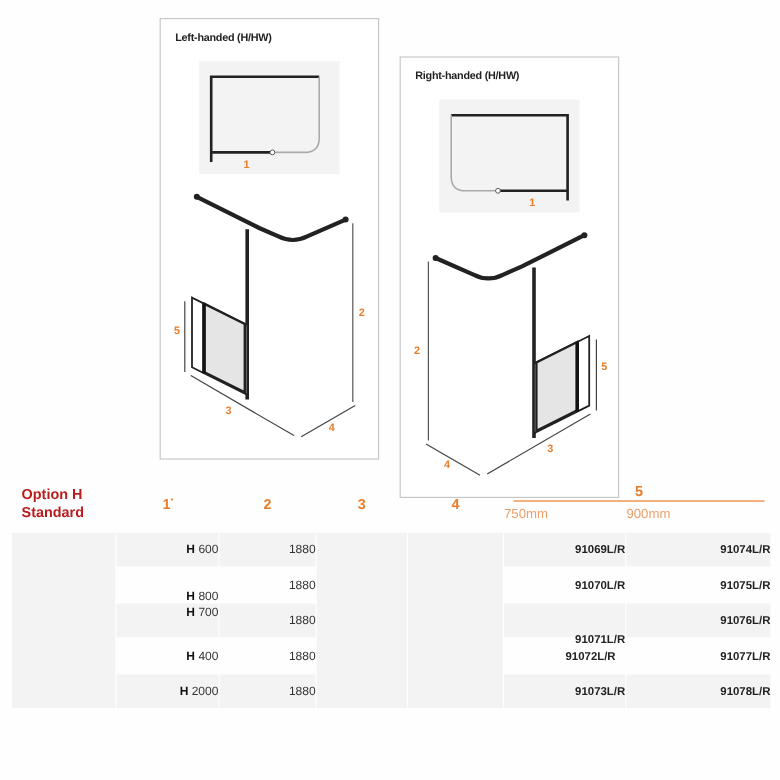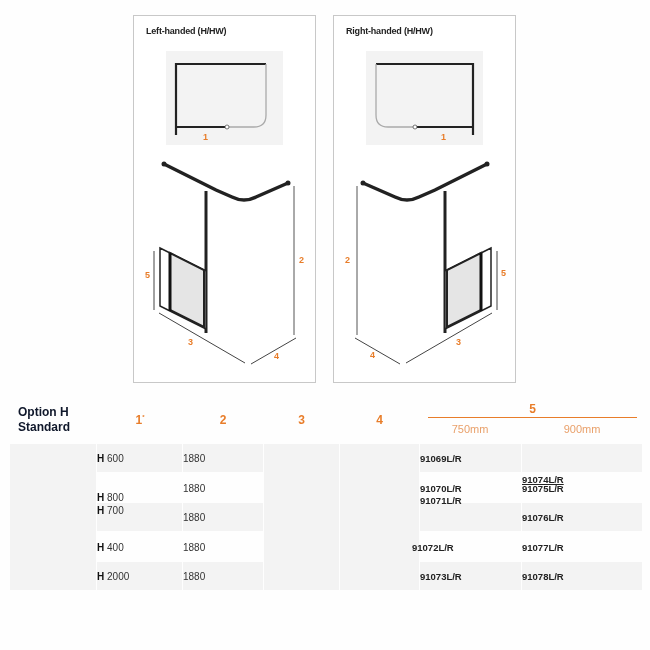--- a/index.html
+++ b/index.html
@@ -1,30 +1,30 @@
 <!DOCTYPE html>
 <html><head>
 <meta charset="utf-8">
 <style>
   * { box-sizing: border-box; margin: 0; padding: 0; }
   body { width: 650px; height: 650px; background: #fefefe; font-family: "Liberation Sans", sans-serif; position: relative; overflow: hidden; }
   .panel { position: absolute; top: 15px; width: 183px; height: 368px; border: 1px solid #c8c8c8; background: #fff; }
   .panel-left { left: 133px; padding-left: 16px; }
-  .panel-right { left: 333px; }
+  .panel-right { left: 333px; margin-top: 32px; }
   .panel-title { position: absolute; left: 12px; top: 10px; font-size: 9px; font-weight: bold; color: #222; letter-spacing: -0.2px; }
   .plan { position: absolute; left: 32px; top: 35px; width: 117px; height: 94px; background: #f3f3f3; }
   .plan svg, .iso svg { position: absolute; left: 0; top: 0; }
   .iso { position: absolute; left: 0; top: 135px; width: 183px; height: 232px; }
   .dimlabel { position: absolute; color: #e87d2a; font-size: 9px; font-weight: bold; }
   .table-head .hcell { position: absolute; color: #e87d2a; font-weight: bold; font-size: 12px; text-align: center; }
-  .opt-label { position: absolute; left: 18px; top: 405px; color: #0f172a; font-weight: bold; font-size: 12px; line-height: 15px; }
+  .opt-label { position: absolute; left: 18px; top: 405px; color: #b91c1c; font-weight: bold; font-size: 12px; line-height: 15px; }
   .sub5-rule { position: absolute; left: 428px; top: 417px; width: 209px; height: 1px; background: #e87d2a; }
-  .subhead { position: absolute; top: 423px; color: #e9a06a; font-size: 11px; text-align: center; }
+  .subhead { position: absolute; top: 423px; color: #e9a06a; font-size: 11px; text-align: left; }
   .cell { position: absolute; background: #f3f3f3; }
-  .txt { position: absolute; font-size: 10px; color: #333; text-align: left; }
+  .txt { position: absolute; font-size: 10px; color: #333; text-align: right; }
   .code { font-weight: bold; color: #222; font-size: 9.5px; }
   .hb { font-weight: bold; color: #111; }
 </style>
 </head>
 <body>
 
 <div class="panel panel-left">
   <div class="panel-title">Left-handed (H/HW)</div>
   <div class="plan">
     <svg width="117" height="94" viewBox="0 0 117 94">
@@ -127,34 +127,34 @@
 
   <div class="cell" style="left:97px;top:562px;width:85px;height:28px;"></div>
   <div class="cell" style="left:183px;top:562px;width:80px;height:28px;"></div>
   <div class="cell" style="left:420px;top:562px;width:101px;height:28px;"></div>
   <div class="cell" style="left:522px;top:562px;width:120px;height:28px;"></div>
 
   <div>
     <div class="txt" style="left:97px;top:453px;width:85px;"><span class="hb">H</span> <span>600</span></div>
     <div class="txt" style="left:183px;top:453px;width:80px;">1880</div>
     <div class="txt code" style="left:420px;top:453px;width:101px;">91069L/R</div>
-    <div class="txt code" style="left:522px;top:474px;width:120px;text-decoration:underline;">91074L/R</div>
+    <div class="txt code" style="left:522px;top:453px;width:120px;">91074L/R</div>
   </div>
 
   <div>
     <div class="txt" style="left:97px;top:505px;width:85px;"><span class="hb">H</span> <span>700</span></div>
     <div class="txt" style="left:183px;top:483px;width:80px;">1880</div>
     <div class="txt code" style="left:420px;top:483px;width:101px;">91070L/R</div>
     <div class="txt code" style="left:522px;top:483px;width:120px;">91075L/R</div>
   </div>
 
   <div>
     <div class="txt" style="left:97px;top:492px;width:85px;"><span class="hb">H</span> <span>800</span></div>
     <div class="txt" style="left:183px;top:512px;width:80px;">1880</div>
-    <div class="txt code" style="left:420px;top:495px;width:101px;">91071L/R</div>
+    <div class="txt code" style="left:420px;top:528px;width:101px;">91071L/R</div>
     <div class="txt code" style="left:522px;top:512px;width:120px;">91076L/R</div>
   </div>
 
   <div>
     <div class="txt" style="left:97px;top:542px;width:85px;"><span class="hb">H</span> <span>400</span></div>
     <div class="txt" style="left:183px;top:542px;width:80px;">1880</div>
     <div class="txt code" style="left:412px;top:542px;width:101px;">91072L/R</div>
     <div class="txt code" style="left:522px;top:542px;width:120px;">91077L/R</div>
   </div>
 

